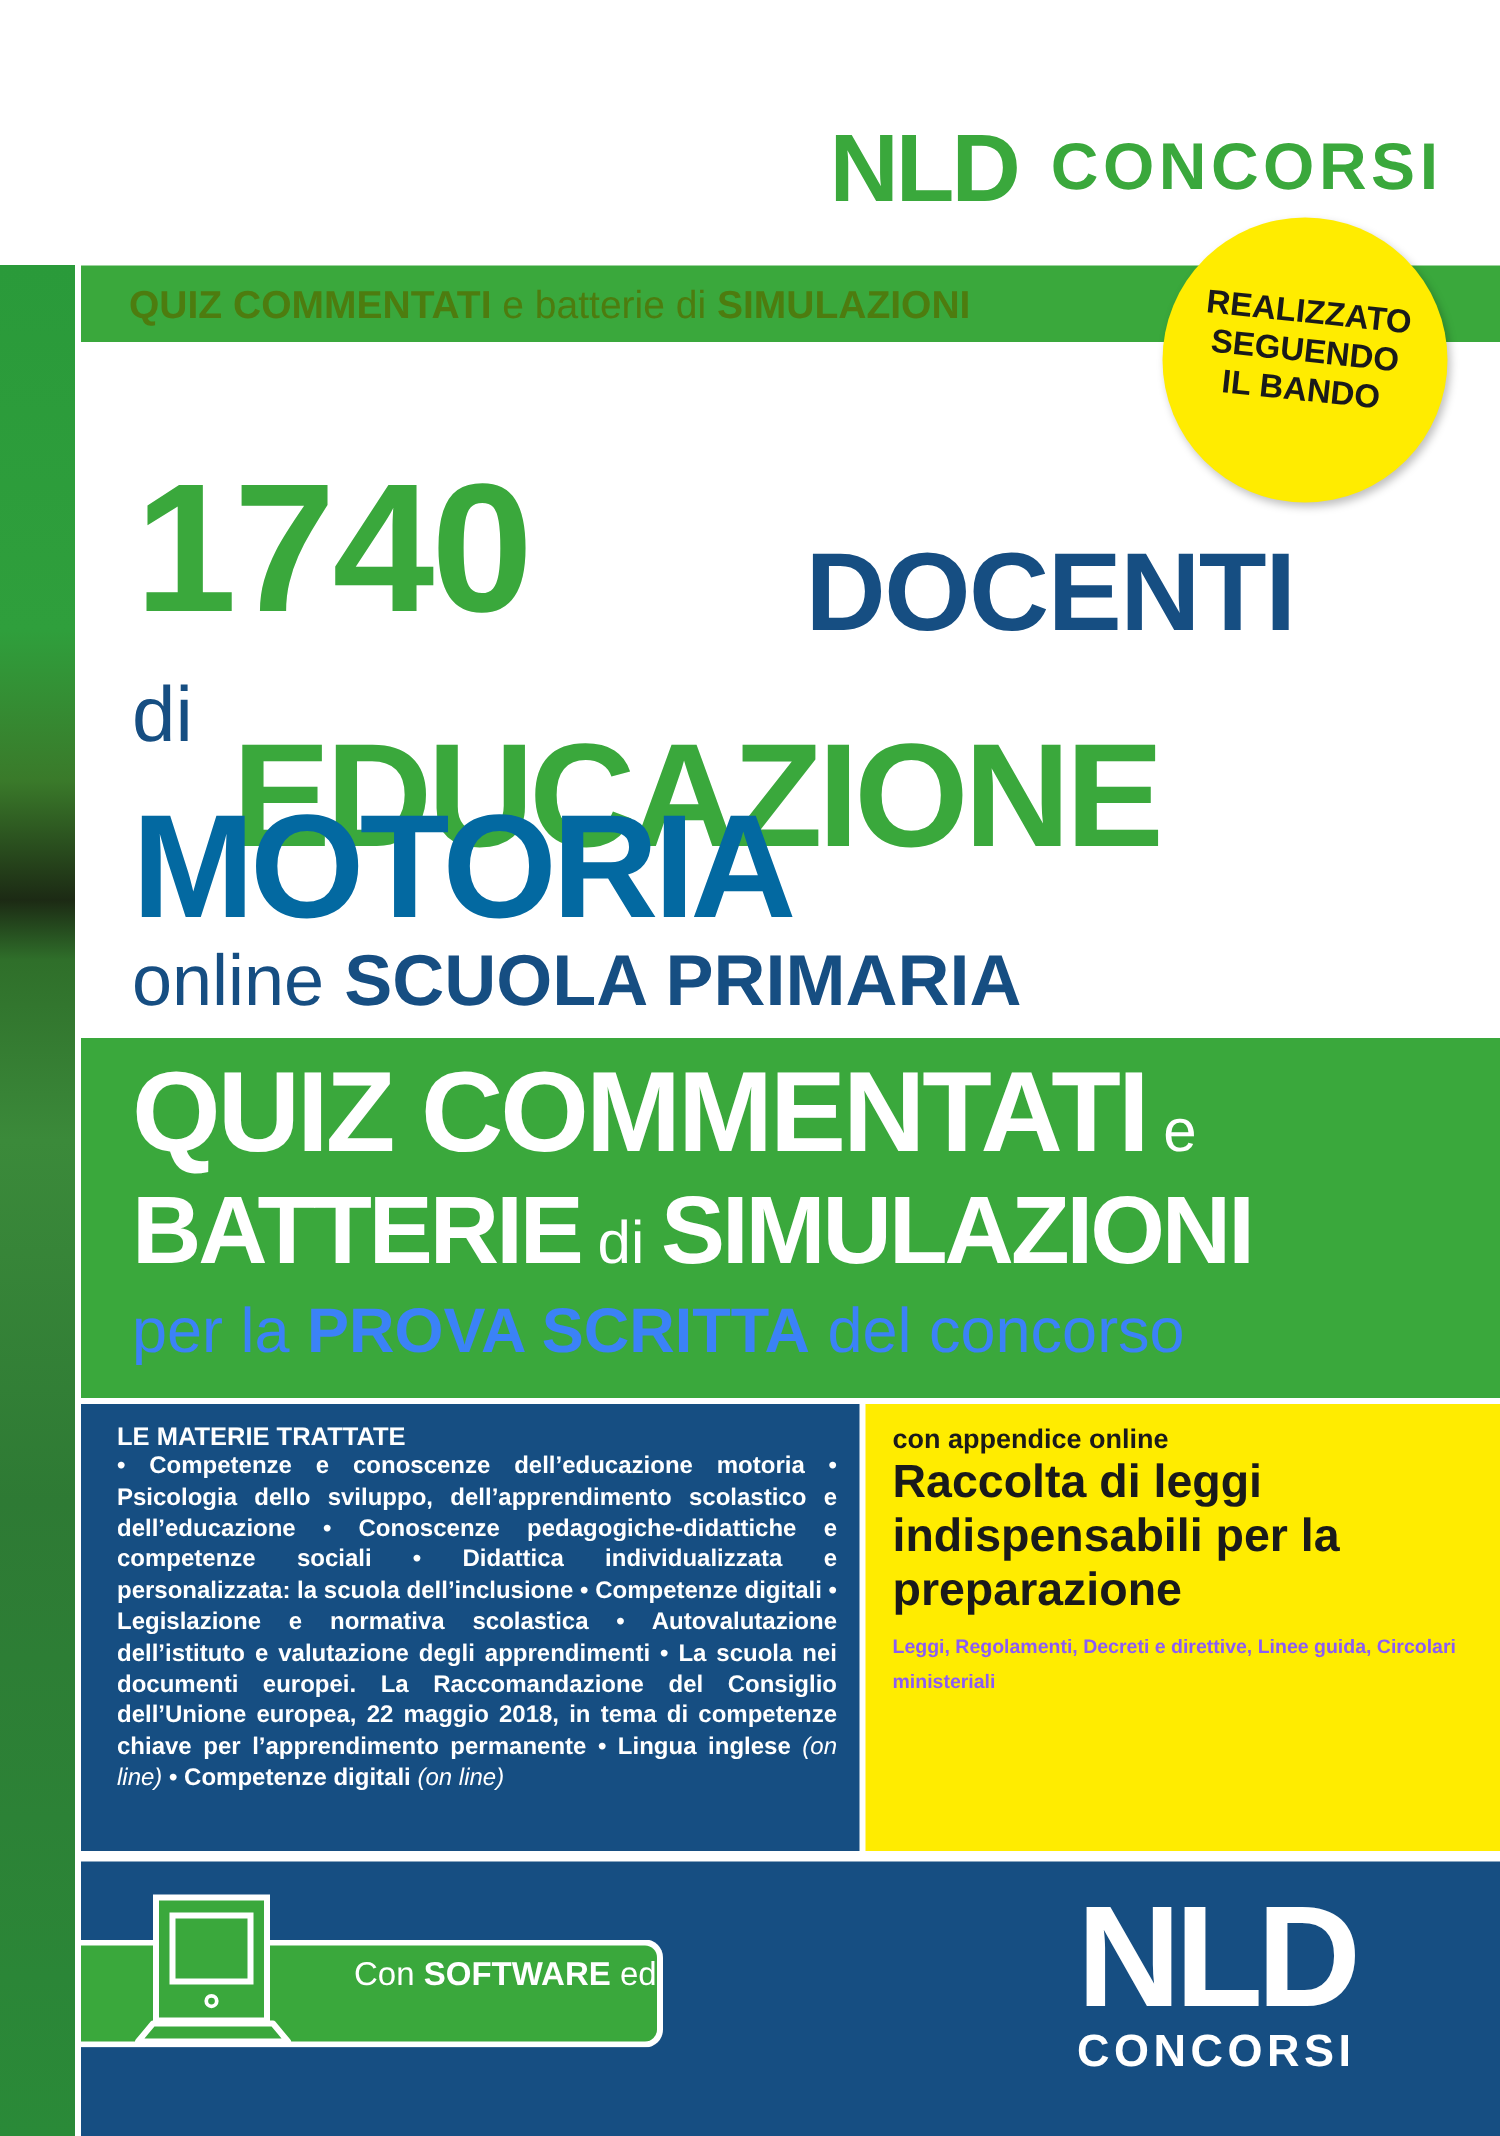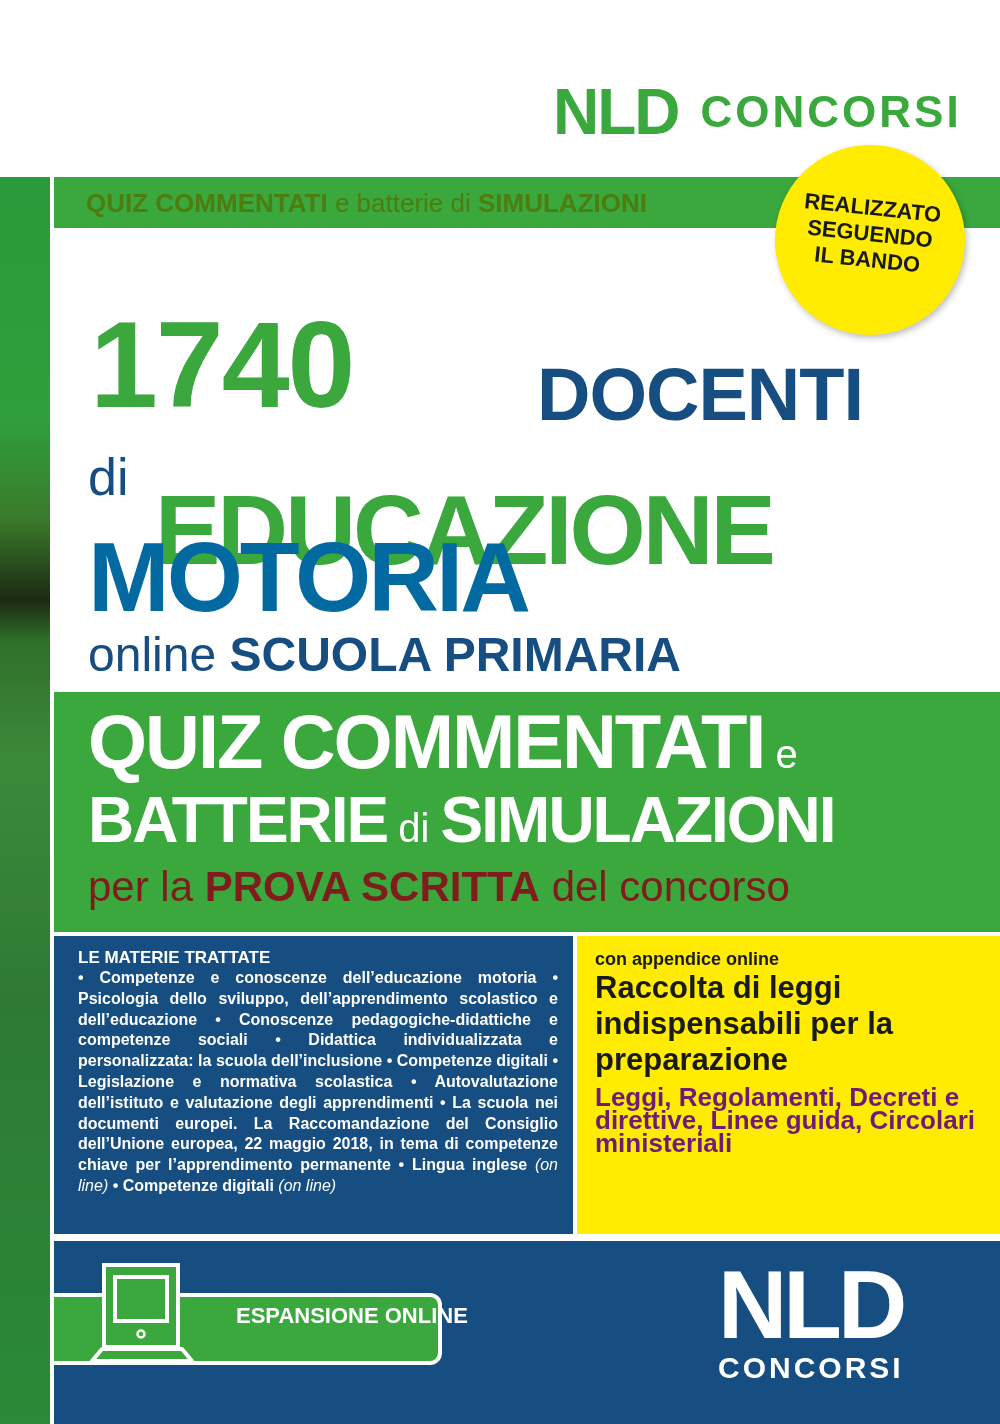--- a/index.html
+++ b/index.html
@@ -24,30 +24,30 @@
   .t-di { position:absolute; left:88px; top:447px; color:#164e82; font-size:52px; line-height:60px; }
   .t-educazione { position:absolute; left:155px; top:430px; color:#3aa83c; font-size:98px; font-weight:bold; letter-spacing:-3px; line-height:104px;margin-top:48px; }
   .t-motoria { position:absolute; left:88px; top:525px; color:#0369a1; font-size:98px; font-weight:bold; letter-spacing:-3px; line-height:104px; }
   .t-nella { position:absolute; left:88px; top:627px; color:#164e82; font-size:48px; line-height:56px; white-space:nowrap; }
   .t-nella b { font-weight:bold; }
   .green-block { position:absolute; left:54px; top:692px; width:946px; height:240px; background:#3aa83c; }
   .gb-l1 { position:absolute; left:88px; top:700px; color:#fff; font-size:76px; font-weight:bold; letter-spacing:-2px; line-height:84px; white-space:nowrap; }
   .gb-l1 span.small { font-size:40px; font-weight:normal; letter-spacing:0; }
   .gb-l2 { position:absolute; left:88px; top:784px; color:#fff; font-size:64px; font-weight:bold; letter-spacing:-2px; line-height:72px; white-space:nowrap; }
   .gb-l2 span.small { font-size:40px; font-weight:normal; letter-spacing:0; }
-  .gb-l3 { position:absolute; left:88px; top:862px; color:#7f1d1d; font-size:42px; line-height:50px; white-space:nowrap; }
+  .gb-l3 { position:absolute; left:88px; top:862px; color:#3b82f6; font-size:42px; line-height:50px; white-space:nowrap; }
   .gb-l3 b { font-weight:bold; }
   .blue-box { position:absolute; left:54px; top:936px; width:519px; height:298px; background:#164e82; }
   .blue-box-title { position:absolute; left:78px; top:948px; color:#fff; font-size:17px; font-weight:bold; line-height:20px;text-align:center; }
   .blue-box-body { position:absolute; left:78px; top:968px; width:480px; color:#fff; font-size:16px; font-weight:bold; line-height:20.8px; text-align:justify; }
   .blue-box-body i { font-weight:normal; }
   .yellow-box { position:absolute; left:577px; top:936px; width:423px; height:298px; background:#ffec00; }
   .y-sub { position:absolute; left:595px; top:948px; color:#1a1a1a; font-size:18px; font-weight:bold; line-height:22px; }
   .y-title { position:absolute; left:595px; top:970px; width:395px; color:#1a1a1a; font-size:31px; font-weight:bold; line-height:36px; }
-  .y-list { position:absolute; left:595px; top:1086px; width:395px; color:#701a75; font-size:26px; font-weight:bold; line-height:23px; }
+  .y-list { position:absolute; left:595px; top:1086px; width:395px; color:#8b5cf6; font-size:13px; font-weight:bold; line-height:23px; }
   .bottom-band { position:absolute; left:54px; top:1241px; width:946px; height:183px; background:#164e82; }
   .sw-strip { position:absolute; left:54px; top:1293px; width:388px; height:72px; background:#3aa83c; border:4px solid #fff; border-left:none; border-radius:0 12px 12px 0; box-sizing:border-box; }
   .computer-icon { position:absolute; left:82px; top:1261px; width:120px; height:120px; }
   .sw-text { position:absolute; left:236px; top:1303px; color:#fff; font-size:22px; line-height:26px; white-space:nowrap; }
   .sw-text b { font-weight:bold; }
   .nld-bottom { position:absolute; left:718px; top:1260px; width:170px; text-align:center; color:#fff; }
   .nld-bottom-mark { font-size:96px; font-weight:bold; letter-spacing:-4px; line-height:90px; }
   .nld-bottom-word { font-size:30px; font-weight:bold; letter-spacing:3px; line-height:36px; }
 </style>
 </head>
@@ -108,19 +108,19 @@
 
 <div class="bottom-band"></div>
 <div class="sw-strip"></div>
 <svg class="computer-icon" viewBox="0 0 120 120">
   <rect x="22" y="4" width="74" height="82" fill="#3aa83c" stroke="#fff" stroke-width="4"></rect>
   <rect x="33" y="16" width="52" height="44" fill="#3aa83c" stroke="#fff" stroke-width="4"></rect>
   <circle cx="59" cy="73" r="3.5" fill="none" stroke="#fff" stroke-width="2.5"></circle>
   <path d="M10 100 L20 88 L100 88 L110 100 Z" fill="#3aa83c" stroke="#fff" stroke-width="4" stroke-linejoin="round"></path>
 </svg>
 <div class="sw-text">
-  <div><b>ESPANSIONE ONLINE</b></div>
+  <div><span>Con </span><b>SOFTWARE</b><span> ed</span></div>
 </div>
 
 <div class="nld-bottom">
   <div class="nld-bottom-mark">NLD</div>
   <div class="nld-bottom-word">CONCORSI</div>
 </div>
 
 </body></html>

